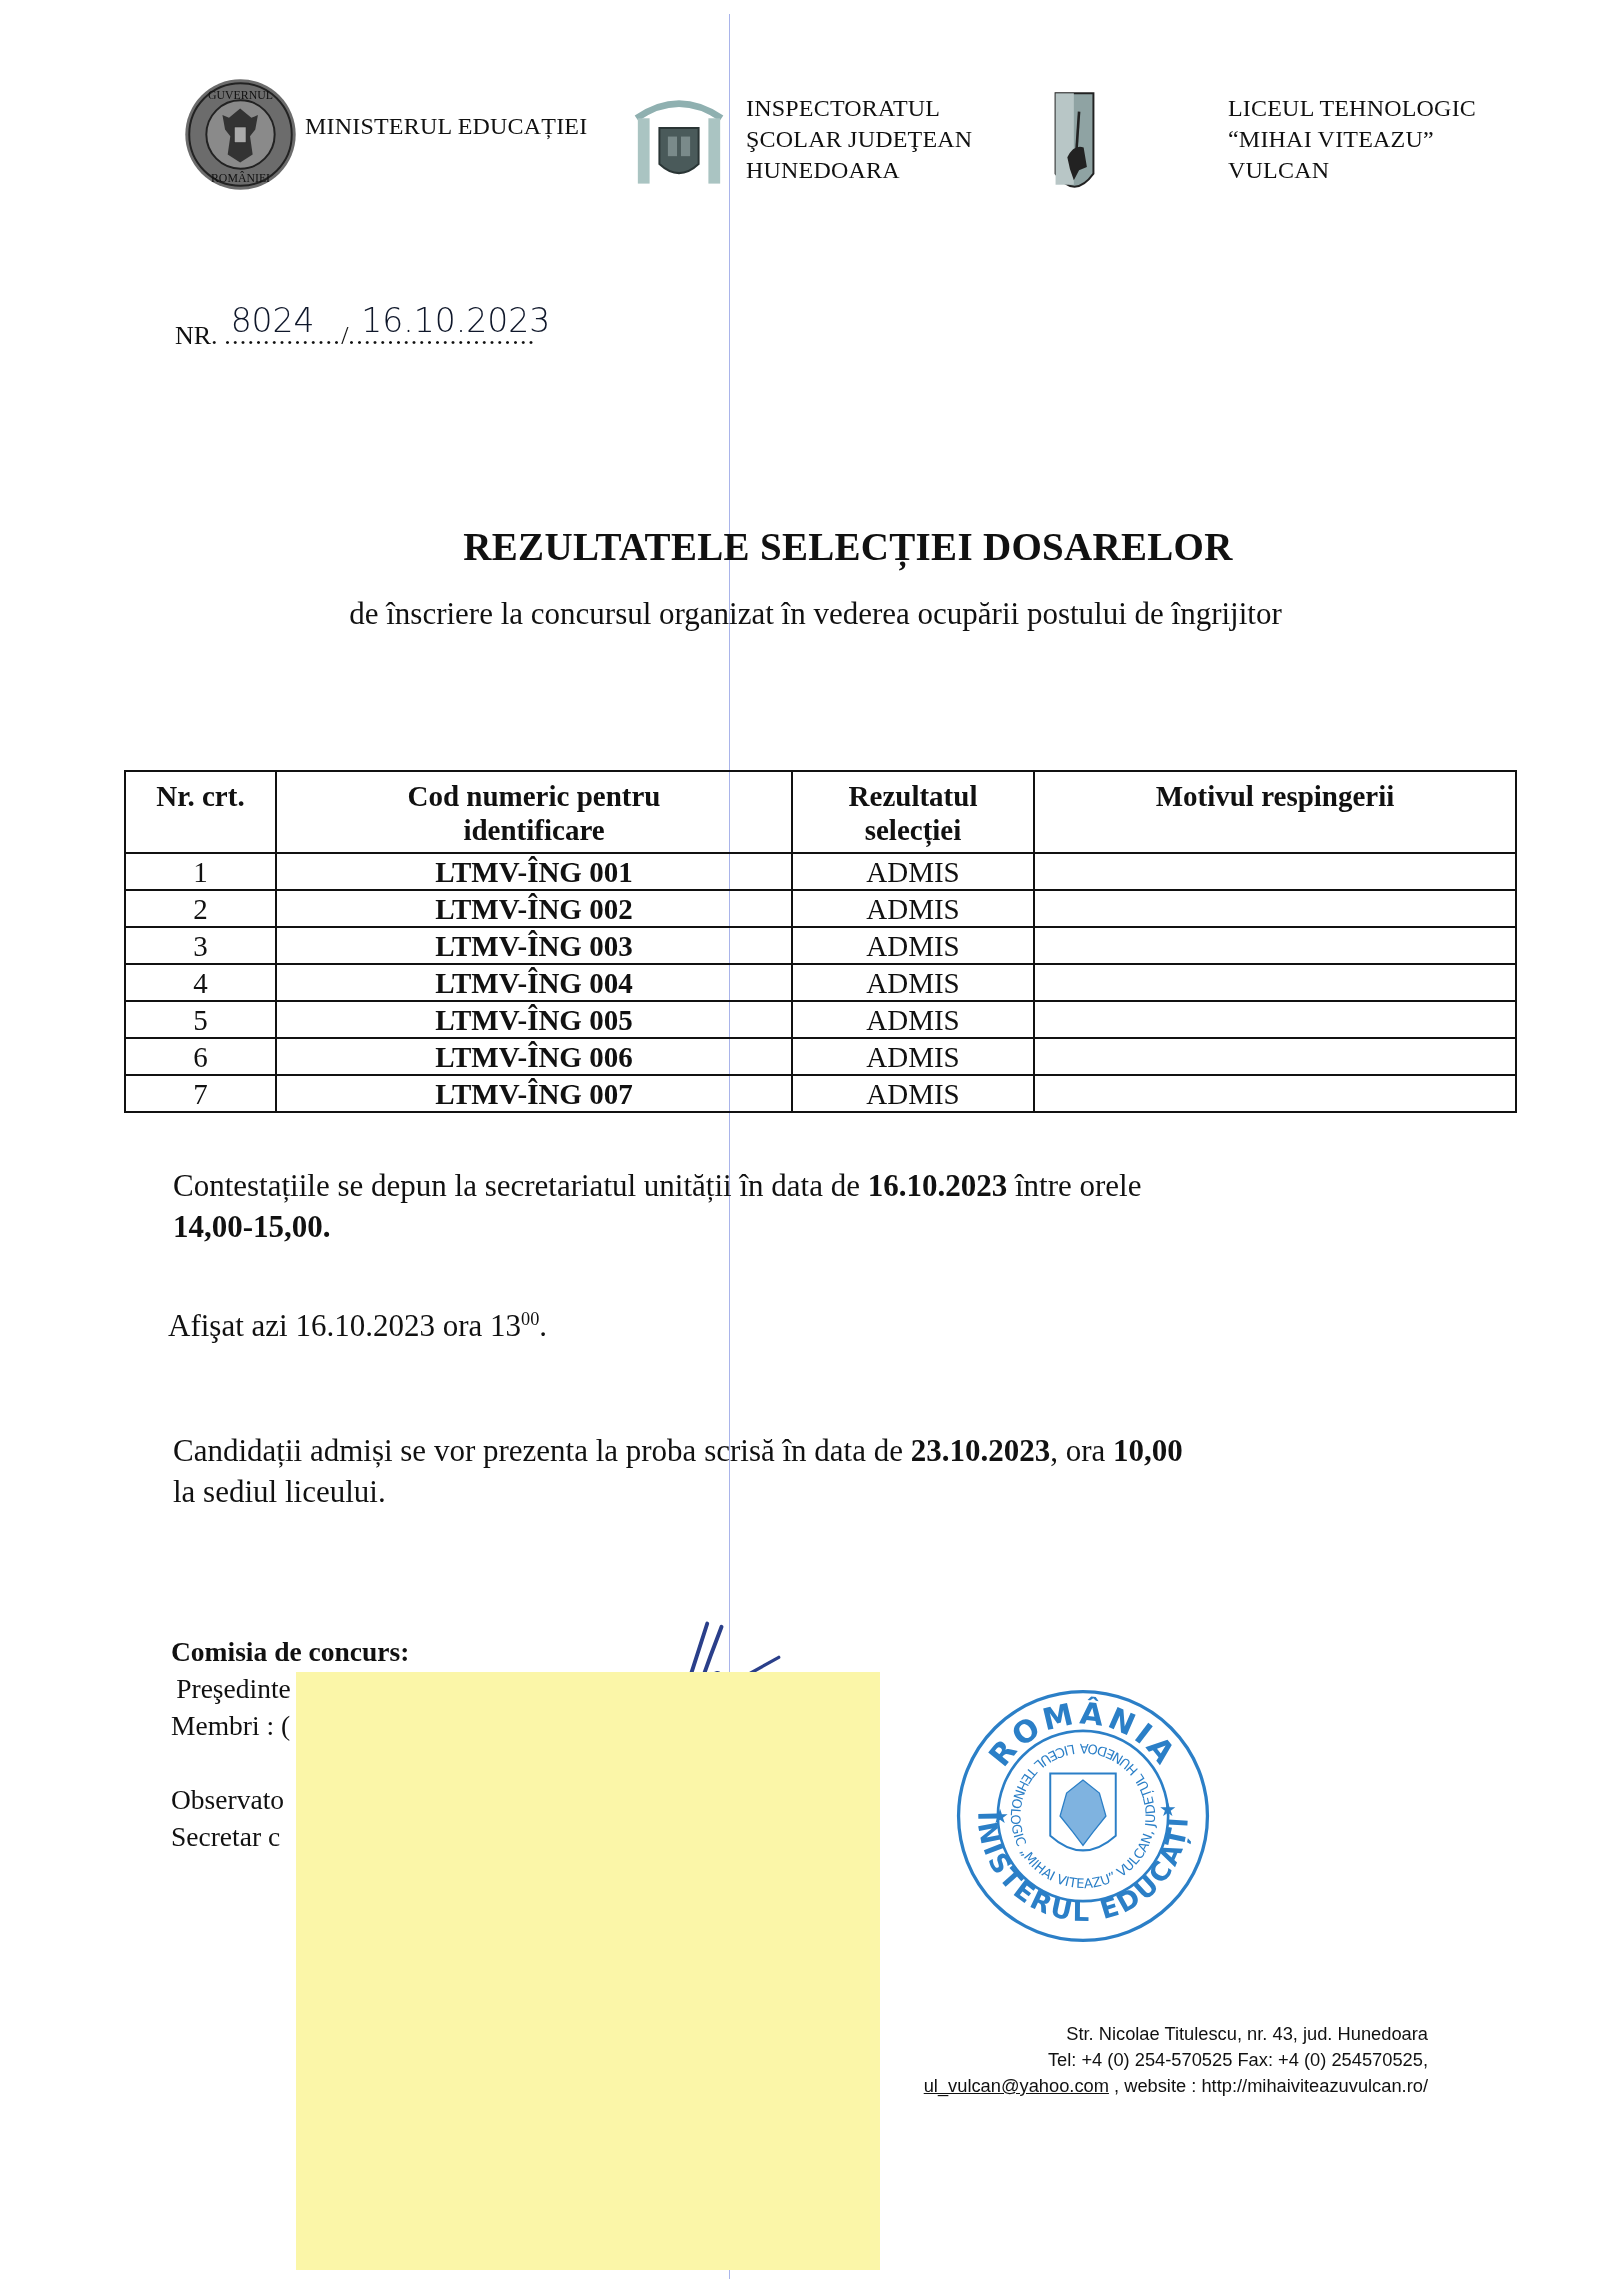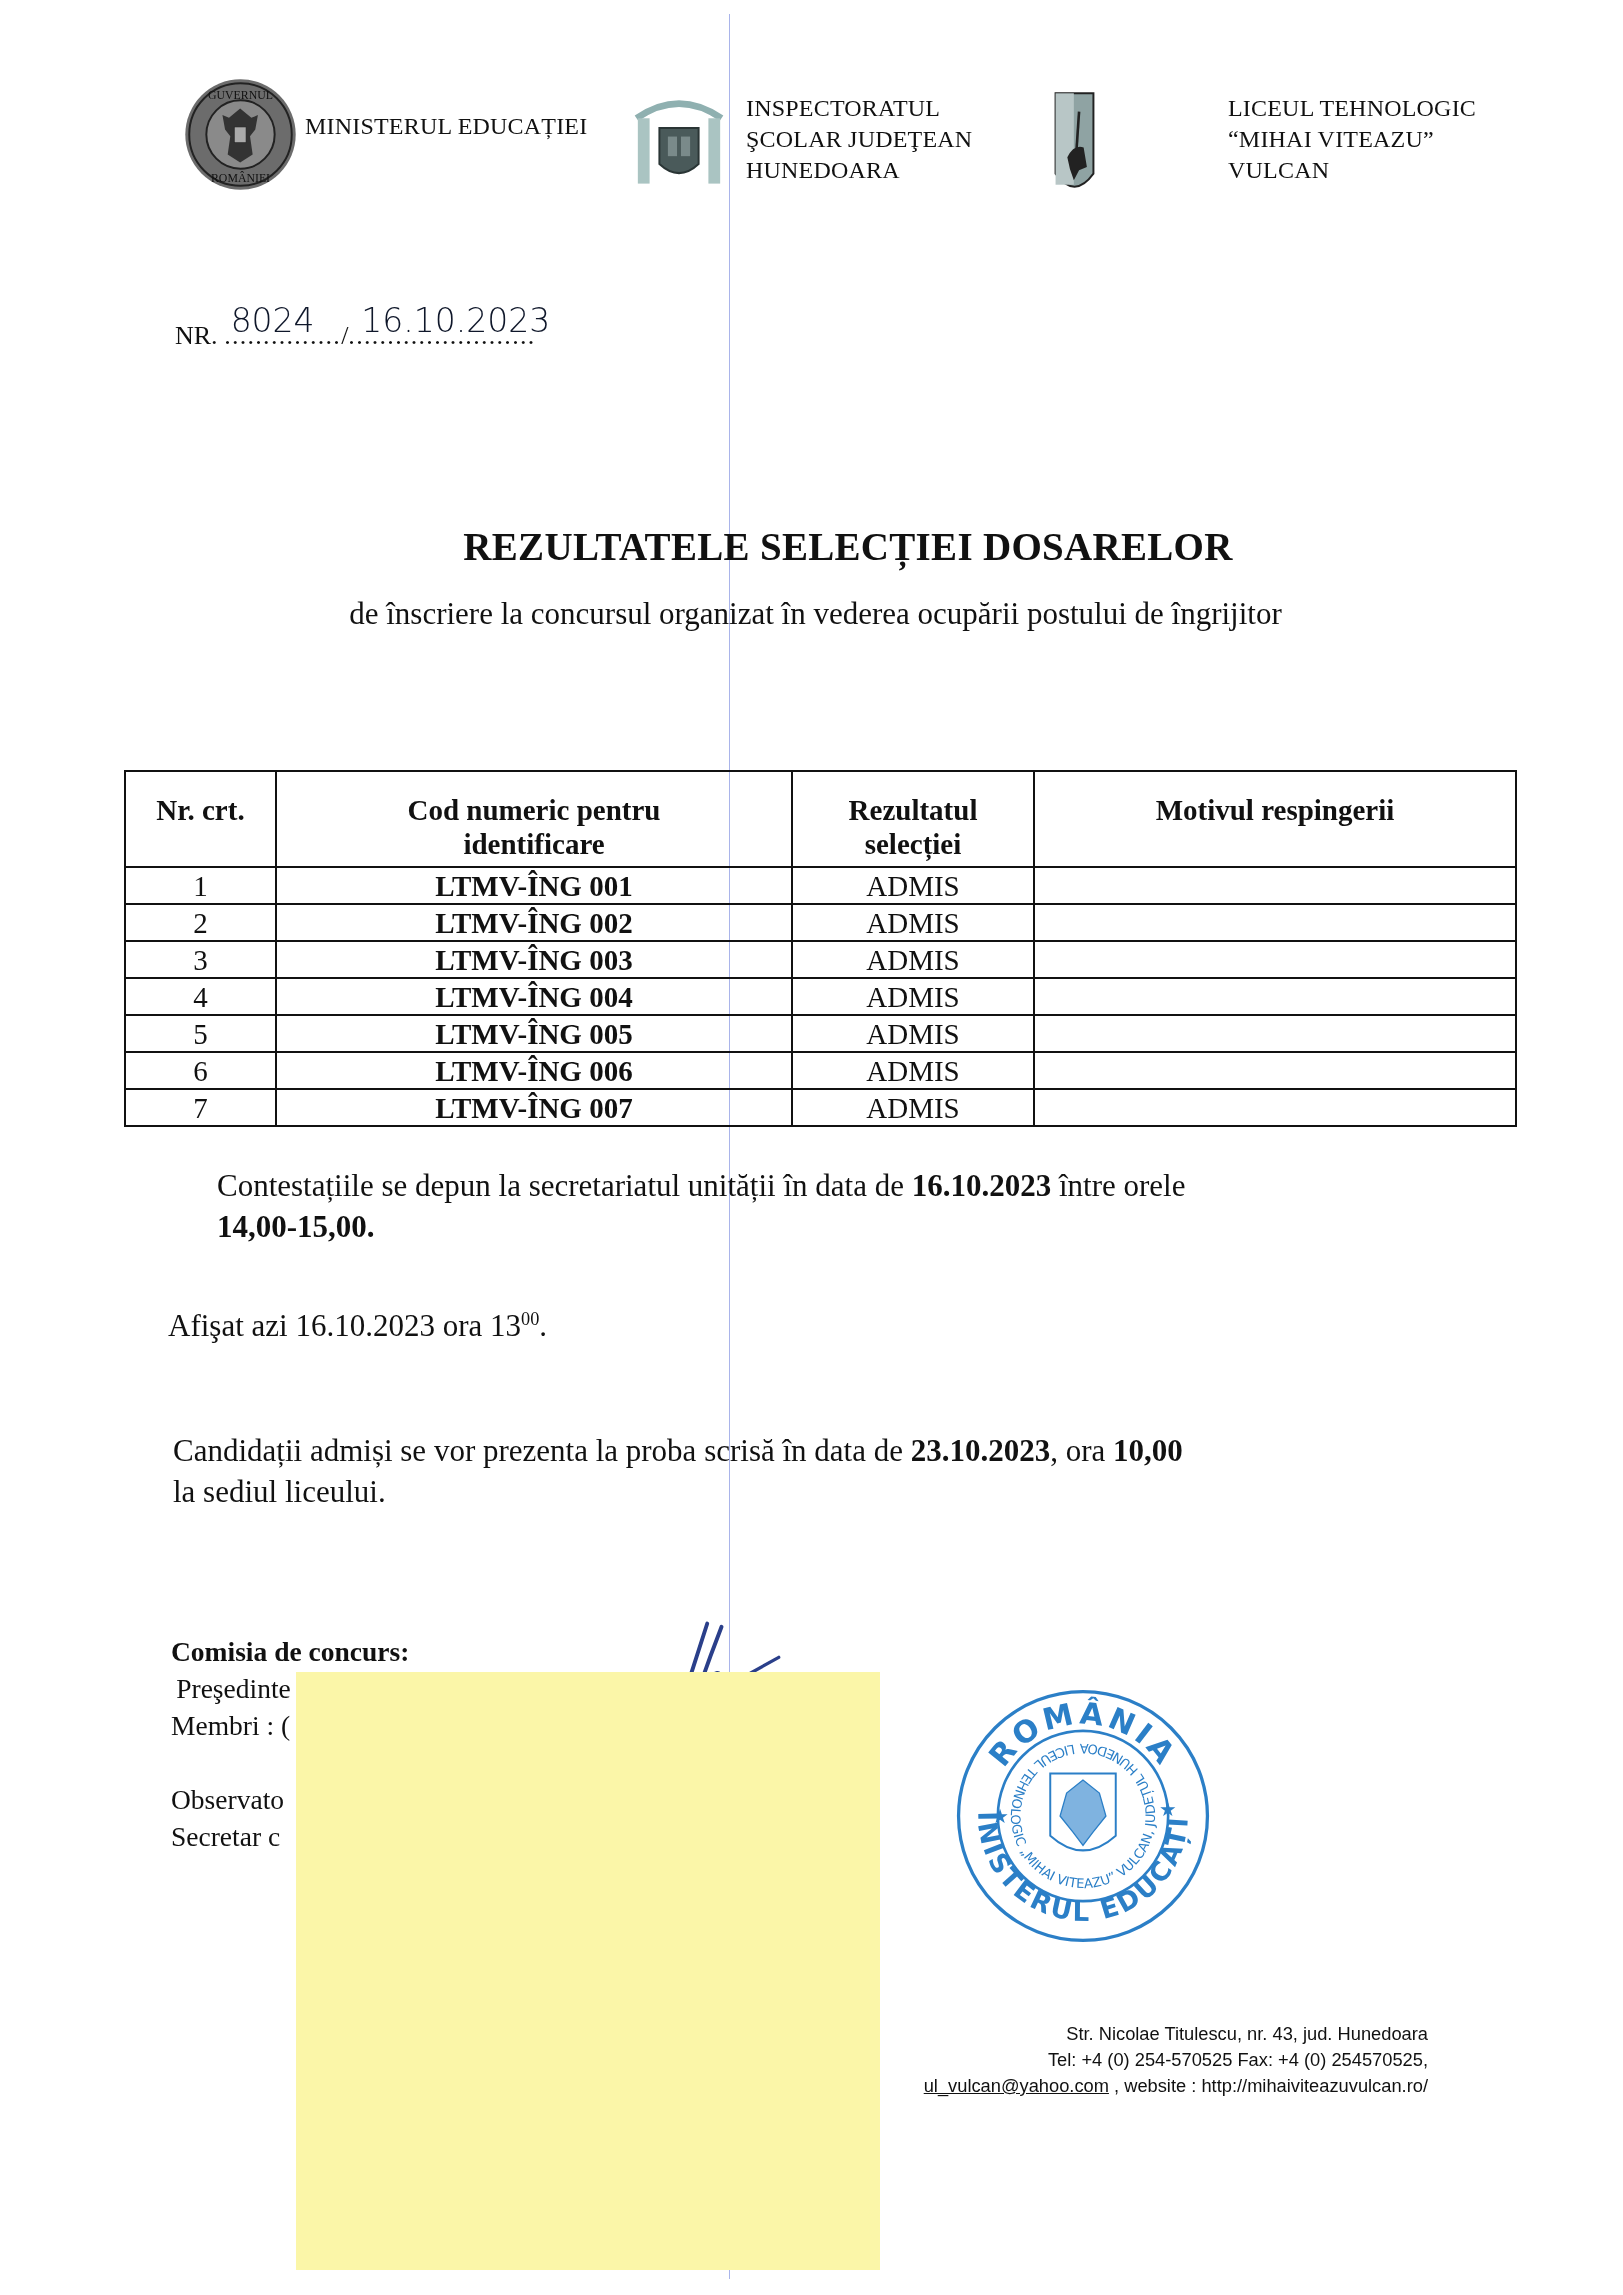--- a/index.html
+++ b/index.html
@@ -20,26 +20,26 @@
   .hand { font-family: "DejaVu Sans", sans-serif; color: #0f172a; font-size: 33px; font-weight: 300; }
 
   
   .title { left: 0; width: 1624px; top: 524px; text-align: center; font-weight: bold; font-size: 39px; letter-spacing: 0.3px; padding-left: 36px; }
   .subtitle { left: 164px; width: 1303px; top: 593px; text-align: center; font-size: 31px; line-height: 42px; }
 
   
   table.results { position: absolute; left: 124px; top: 770px; width: 1393px;
                   border-collapse: collapse; font-size: 29px; }
   table.results th, table.results td { border: 2px solid #111; text-align: center; padding: 0; }
-  table.results th { font-weight: bold; vertical-align: top; height: 73px; line-height: 34px; padding-top: 21px; }
+  table.results th { font-weight: bold; vertical-align: top; height: 73px; line-height: 34px; padding-top: 7px; }
   table.results td { height: 35px; line-height: 34px; }
   table.results td.code { font-weight: bold; }
 
   .para { font-size: 31px; line-height: 41px; }
-  .p1 { left: 173px; top: 1165px; width: 1283px; margin-left: 44px; }
+  .p1 { left: 173px; top: 1165px; width: 1283px; }
   .p2 { left: 168px; top: 1299px; }
   .p3 { left: 173px; top: 1430px; width: 1296px; }
   sup { font-size: 18.3px; }
 
   .commission { left: 171px; top: 1633px; font-size: 27.5px; line-height: 37px; }
   .commission .head { font-weight: bold; }
 
   .redaction { left: 296px; top: 1672px; width: 584px; height: 598px; background: #fbf6a8; }
 
   .footer { right: 196px; top: 2021px; font-family: "Liberation Sans", "DejaVu Sans", sans-serif; font-size: 18.3px; line-height: 26px; text-align: right; }

